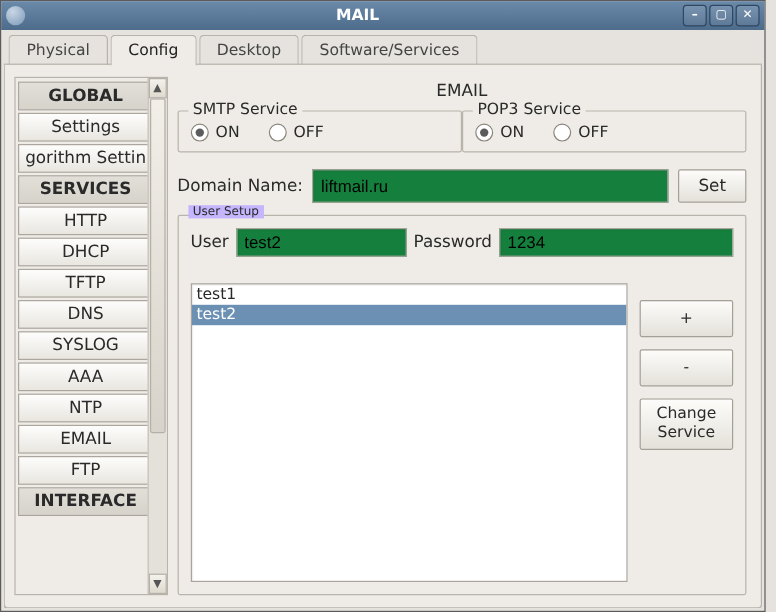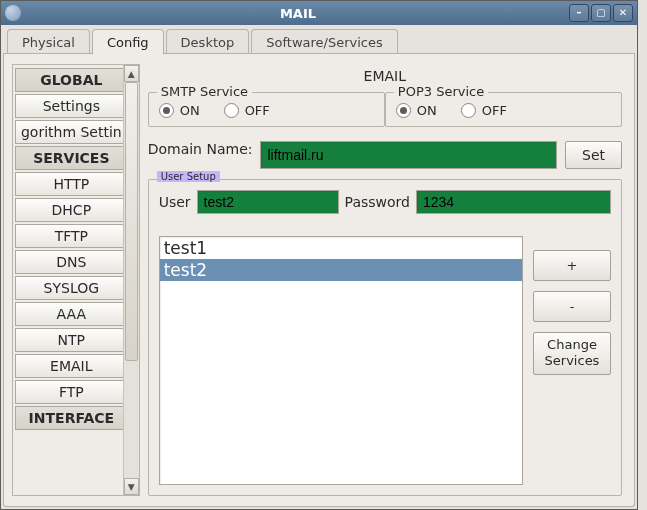--- a/index.html
+++ b/index.html
@@ -25,34 +25,34 @@
 .sthumb{position:absolute;left:1px;right:1px;top:0;height:70%;background:linear-gradient(to bottom,#f2efe9,#d7d3ca);border:1px solid #b4afa7;border-radius:2px}
 .main{flex:1;display:flex;flex-direction:column}
 .heading{text-align:center;font-size:14px;padding:4px 0 8px 0}
 .row{display:flex;}
 .svc{flex:1;border:1px solid #b8b3ab;border-radius:2px;padding:10px 10px 8px 10px;position:relative}
 .svc .legend{position:absolute;top:-9px;left:8px;background:#efece7;padding:0 4px;font-size:13px}
 .radios{display:flex;gap:24px;align-items:center}
 .radio{display:flex;align-items:flex-end;gap:6px;cursor:pointer}
 .rbox{width:13px;height:13px;border:1px solid #8a857c;border-radius:50%;background:#fff;display:flex;align-items:center;justify-content:center}
 .rbox.sel::after{content:"";width:7px;height:7px;border-radius:50%;background:#5c5c5c}
-.domrow{display:flex;align-items:flex-start;gap:8px;margin:14px 0 10px 0}
+.domrow{display:flex;align-items:center;gap:8px;margin:14px 0 10px 0}
 .lbl{font-size:14px}
 .tinput{border:1px solid #a9a49c;background:#15803d;padding:3px 6px;font-size:14px;box-shadow:inset 1px 1px 1px rgba(0,0,0,.08)}
 .domain-input{flex:1;height:20px}
 .btn{border:1px solid #a49f97;background:linear-gradient(to bottom,#fdfcfa,#e4e1da);padding:5px 16px;border-radius:2px;cursor:pointer;font-size:14px}
 .btn.sm{padding:7px 0;font-size:13px;width:76px;text-align:center}
 .usersetup{flex:1;border:1px solid #b8b3ab;border-radius:2px;padding:10px;position:relative;display:flex;flex-direction:column}
 .usersetup .legend{position:absolute;top:-9px;left:8px;background:#c4b5fd;padding:0 4px;font-size:10px}
 .urow{display:flex;align-items:center;gap:6px;margin-bottom:22px}
 .urow .tinput{height:16px}
 .urow .userin{width:128px}
 .urow .passin{flex:1}
 .listarea{flex:1;display:flex;gap:10px}
-.listbox{flex:1;border:1px solid #a9a49c;background:#fff;box-shadow:inset 1px 1px 1px rgba(0,0,0,.08);font-size:17px;overflow:hidden}
+.listbox{flex:1;border:1px solid #a9a49c;background:#fff;box-shadow:inset 1px 1px 1px rgba(0,0,0,.08);font-size:13px;overflow:hidden}
 .lrow{padding:1px 4px;cursor:pointer}
 .lrow.sel{background:#6b90b4;color:#fff}
 .btncol{width:78px;display:flex;flex-direction:column;gap:10px;padding-top:14px}
 </style>
 </head>
 <body>
 
 <div class="window">
   <div class="titlebar">
     <div class="ticon"></div>
@@ -149,21 +149,21 @@
           </div>
 
           <div class="listarea">
             <div class="listbox">
               <div class="lrow">test1</div>
               <div class="lrow sel">test2</div>
             </div>
             <div class="btncol">
               <div class="btn sm">+</div>
               <div class="btn sm">-</div>
-              <div class="btn sm" style="padding:4px 0;line-height:1.25">Change Services</div>
+              <div class="btn sm" style="padding:4px 0;line-height:1.25">Change Service</div>
             </div>
           </div>
         </div>
 
       </div>
     </div>
   </div>
 </div>
 
 </body></html>

